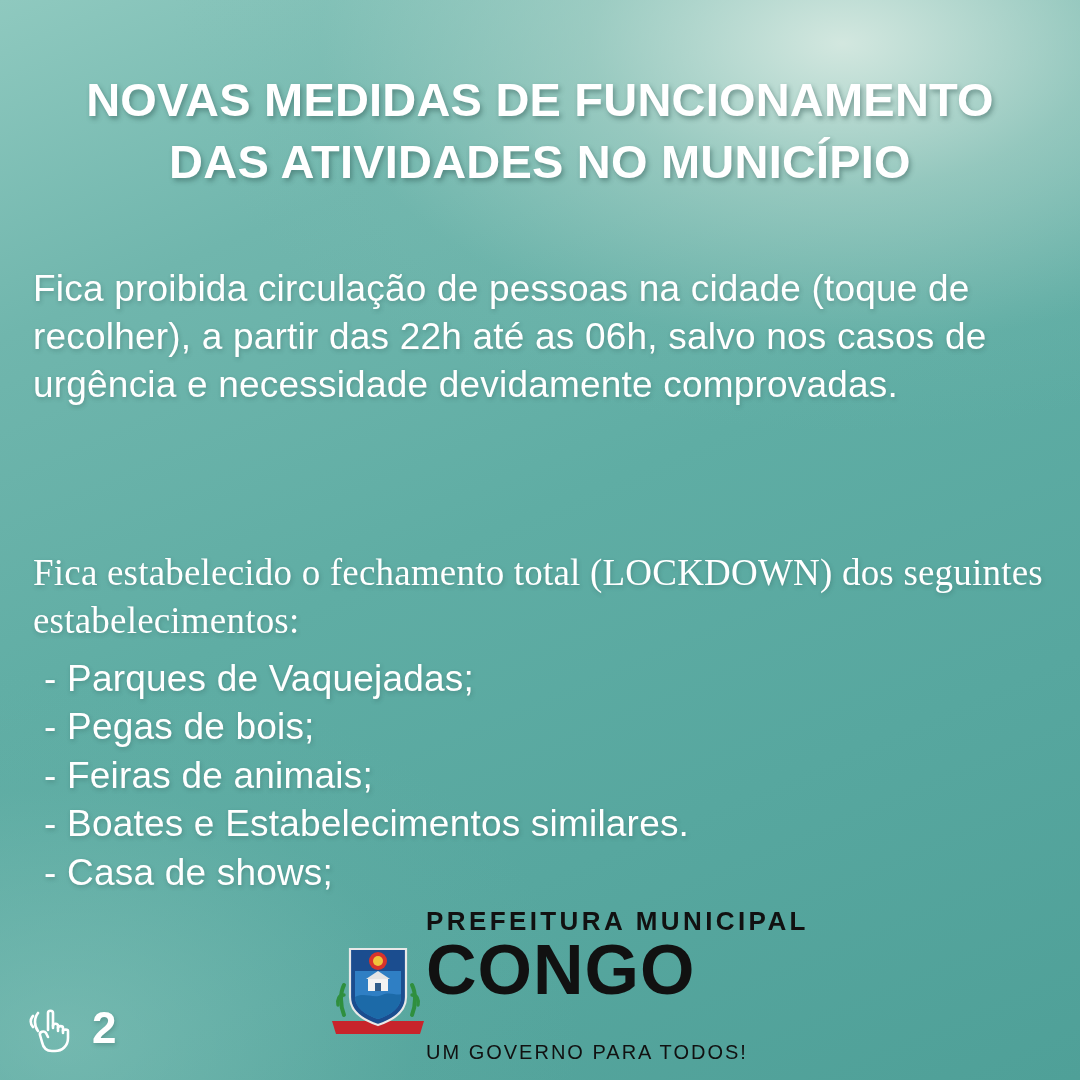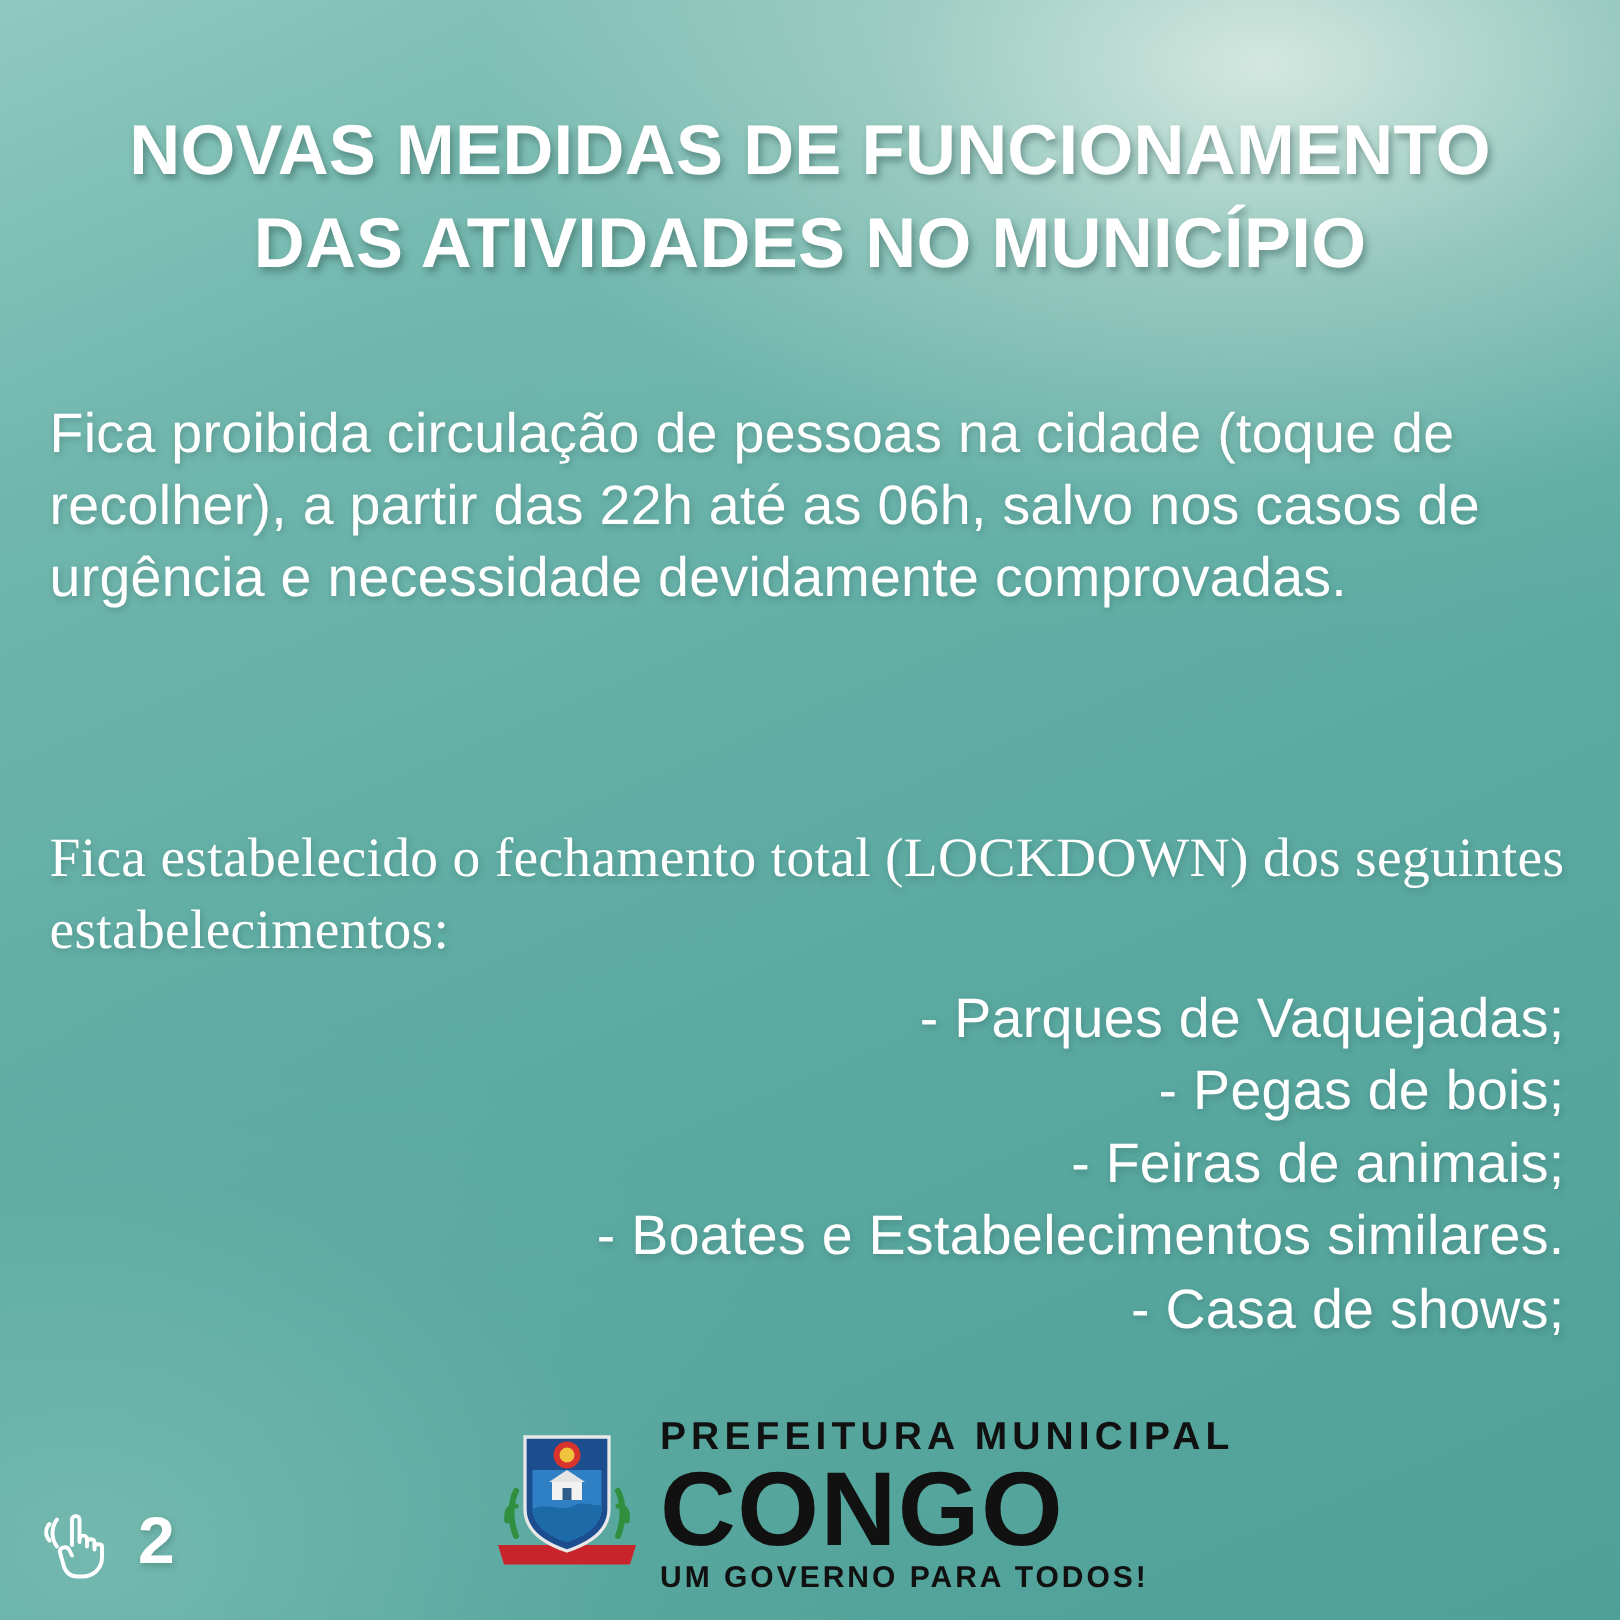--- a/index.html
+++ b/index.html
@@ -54,29 +54,28 @@
   }
   #para-curfew {
     top: 228px;
   }
   #para-lockdown {
     top: 512px;
     font-family: Liberation Serif, serif;
   }
   .list-block {
     position: absolute;
-    left: 33px;
+    left: 44px;
     top: 655px;
     width: 1010px;
     color: #ffffff;
     font-size: 37px;
     line-height: 1.31;
     letter-spacing: 0.2px;
     text-shadow: 1px 2px 4px rgba(40,80,75,0.30);
-    text-align: right;
   }
   .list-item {
     display: block;
     white-space: nowrap;
   }
   
   .page-indicator {
     position: absolute;
     left: 26px;
     bottom: 24px;
@@ -95,22 +94,21 @@
     color: #ffffff;
     line-height: 1;
     text-shadow: 1px 2px 4px rgba(40,80,75,0.30);
   }
   
   .logo-area {
     position: absolute;
     left: 330px;
     bottom: 14px;
     display: flex;
-    align-items: flex-start;
-    gap: 14px;
+    align-items: center;
   }
   .crest {
     width: 96px;
     height: 104px;
     position: relative;
   }
   .logo-text {
     display: flex;
     flex-direction: column;
     align-items: flex-start;
@@ -125,23 +123,24 @@
   }
   .logo-main {
     font-size: 70px;
     font-weight: bold;
     letter-spacing: 1px;
     color: #111111;
     margin: 1px 0 1px 0;
   }
   .logo-sub {
     font-size: 20px;
-    font-weight: bold;
+    font-weight: normal;
     letter-spacing: 2.0px;
     color: #111111;
+    margin-top: 36px;
   }
 </style>
 </head>
 <body>
 
 <div class="poster">
 
   <h1 class="headline">
     <span>NOVAS MEDIDAS DE FUNCIONAMENTO</span>
     <span class="l2">DAS ATIVIDADES NO MUNICÍPIO</span>

